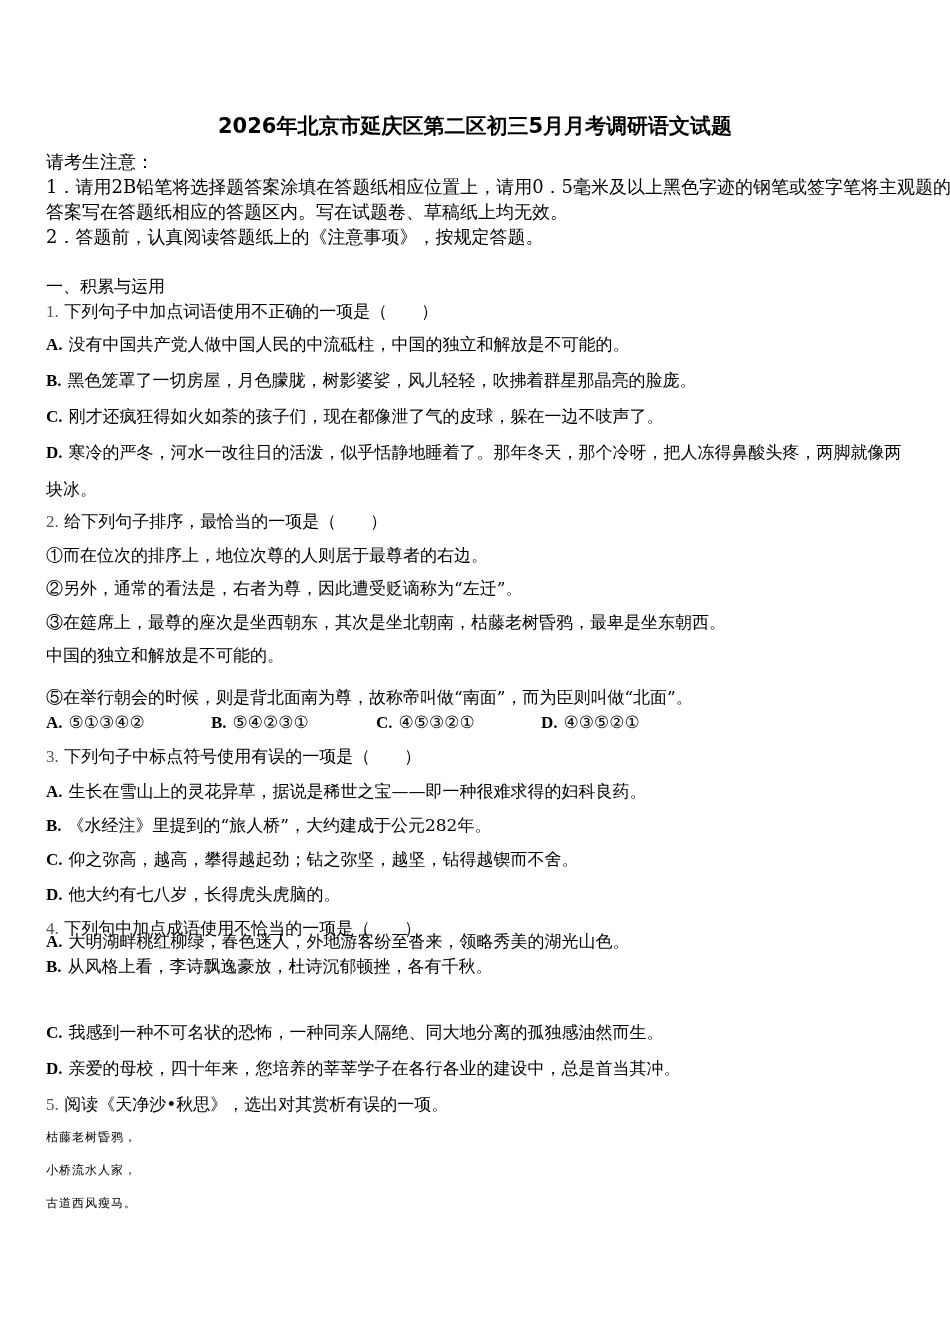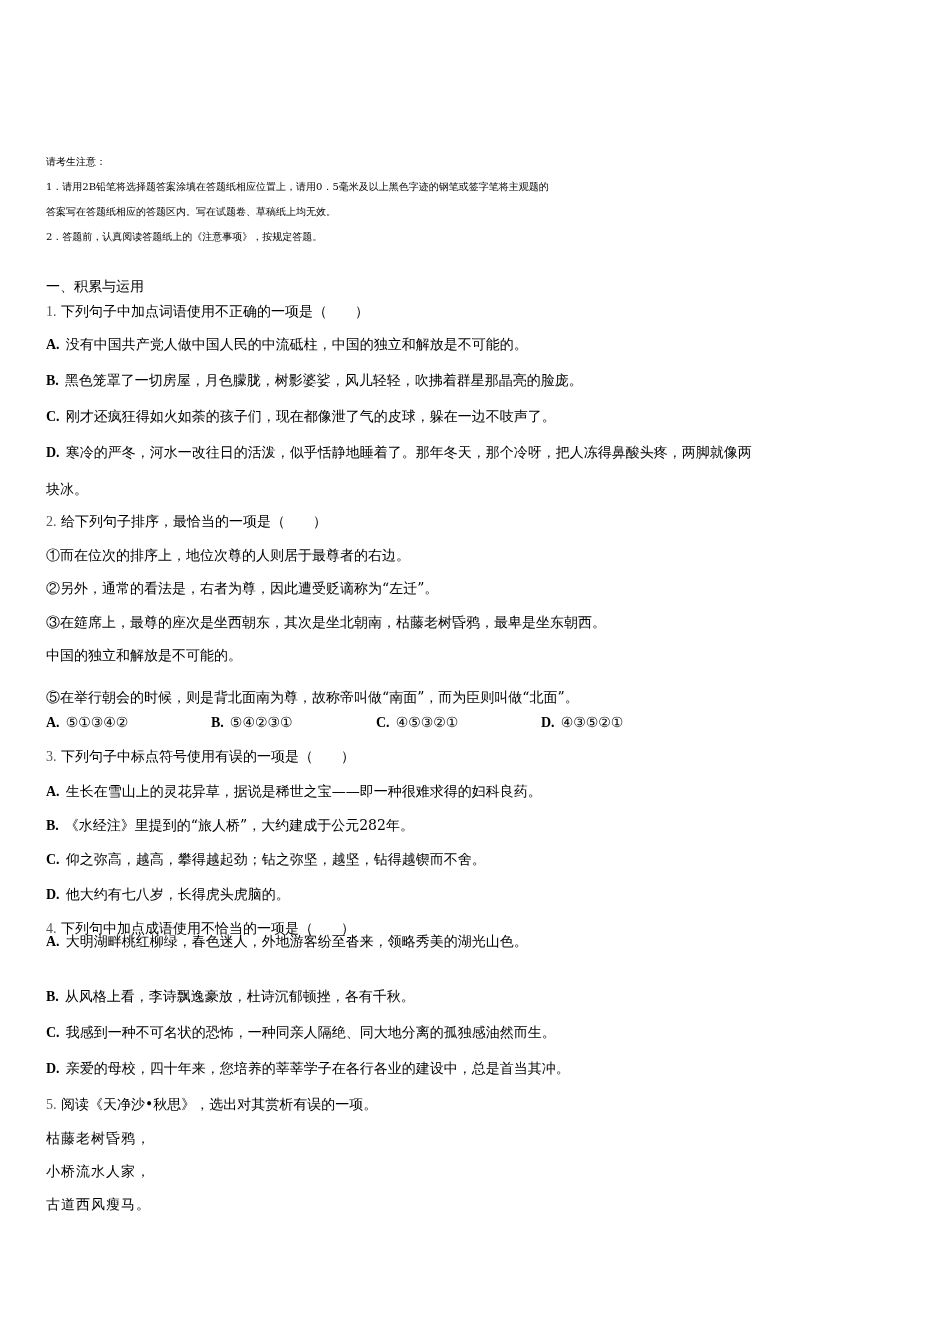--- a/index.html
+++ b/index.html
@@ -29,34 +29,35 @@
       text-align: center;
       font-family: "DejaVu Sans", "Liberation Sans", sans-serif;
       font-weight: bold;
       font-size: 21px;
       letter-spacing: 0px;
     }
     .line {
       position: absolute;
       left: 46px;
       white-space: nowrap;
-      font-size: 14px;
+      font-size: 17px;
       line-height: 20px;
     }
-    .notice { font-size: 10px; }
+    .notice { font-size: 18px; }
     .qnum { color: #555; font-family: "Liberation Serif", serif; }
     .optlabel { font-weight: bold; font-family: "Liberation Serif", serif; margin-right: 6px; }
-    .poem { font-family: Liberation Sans, sans-serif; font-size: 14px; letter-spacing: 1px; }
+    .poem { font-family: Liberation Mono, monospace; font-size: 12px; letter-spacing: 1px; }
     .opts span.opt { display: inline-block; width: 165px; }
   </style>
 </head>
 <body>
 
 <div class="page">
 
+  <div class="title">2026年北京市延庆区第二区初三5月月考调研语文试题</div>
 
   <div class="line notice" style="top:152px;">请考生注意：</div>
   <div class="line notice" style="top:177px;">1．请用2B铅笔将选择题答案涂填在答题纸相应位置上，请用0．5毫米及以上黑色字迹的钢笔或签字笔将主观题的</div>
   <div class="line notice" style="top:202px;">答案写在答题纸相应的答题区内。写在试题卷、草稿纸上均无效。</div>
   <div class="line notice" style="top:227px;">2．答题前，认真阅读答题纸上的《注意事项》，按规定答题。</div>
 
   <div class="line" style="top:276px;">一、积累与运用</div>
 
   <div class="line" style="top:301px;">
     <span class="qnum">1.</span>
@@ -106,21 +107,21 @@
     <span class="optlabel">D.</span><span>他大约有七八岁，长得虎头虎脑的。</span>
   </div>
 
   <div class="line" style="top:918px;">
     <span class="qnum">4.</span>
     <span>下列句中加点成语使用不恰当的一项是（　　）</span>
   </div>
   <div class="line" style="top:931px;">
     <span class="optlabel">A.</span><span>大明湖畔桃红柳绿，春色迷人，外地游客纷至沓来，领略秀美的湖光山色。</span>
   </div>
-  <div class="line" style="top:986px;">
+  <div class="line" style="top:956px;">
     <span class="optlabel">B.</span><span>从风格上看，李诗飘逸豪放，杜诗沉郁顿挫，各有千秋。</span>
   </div>
   <div class="line" style="top:1022px;">
     <span class="optlabel">C.</span><span>我感到一种不可名状的恐怖，一种同亲人隔绝、同大地分离的孤独感油然而生。</span>
   </div>
   <div class="line" style="top:1058px;">
     <span class="optlabel">D.</span><span>亲爱的母校，四十年来，您培养的莘莘学子在各行各业的建设中，总是首当其冲。</span>
   </div>
 
   <div class="line" style="top:1094px;">

